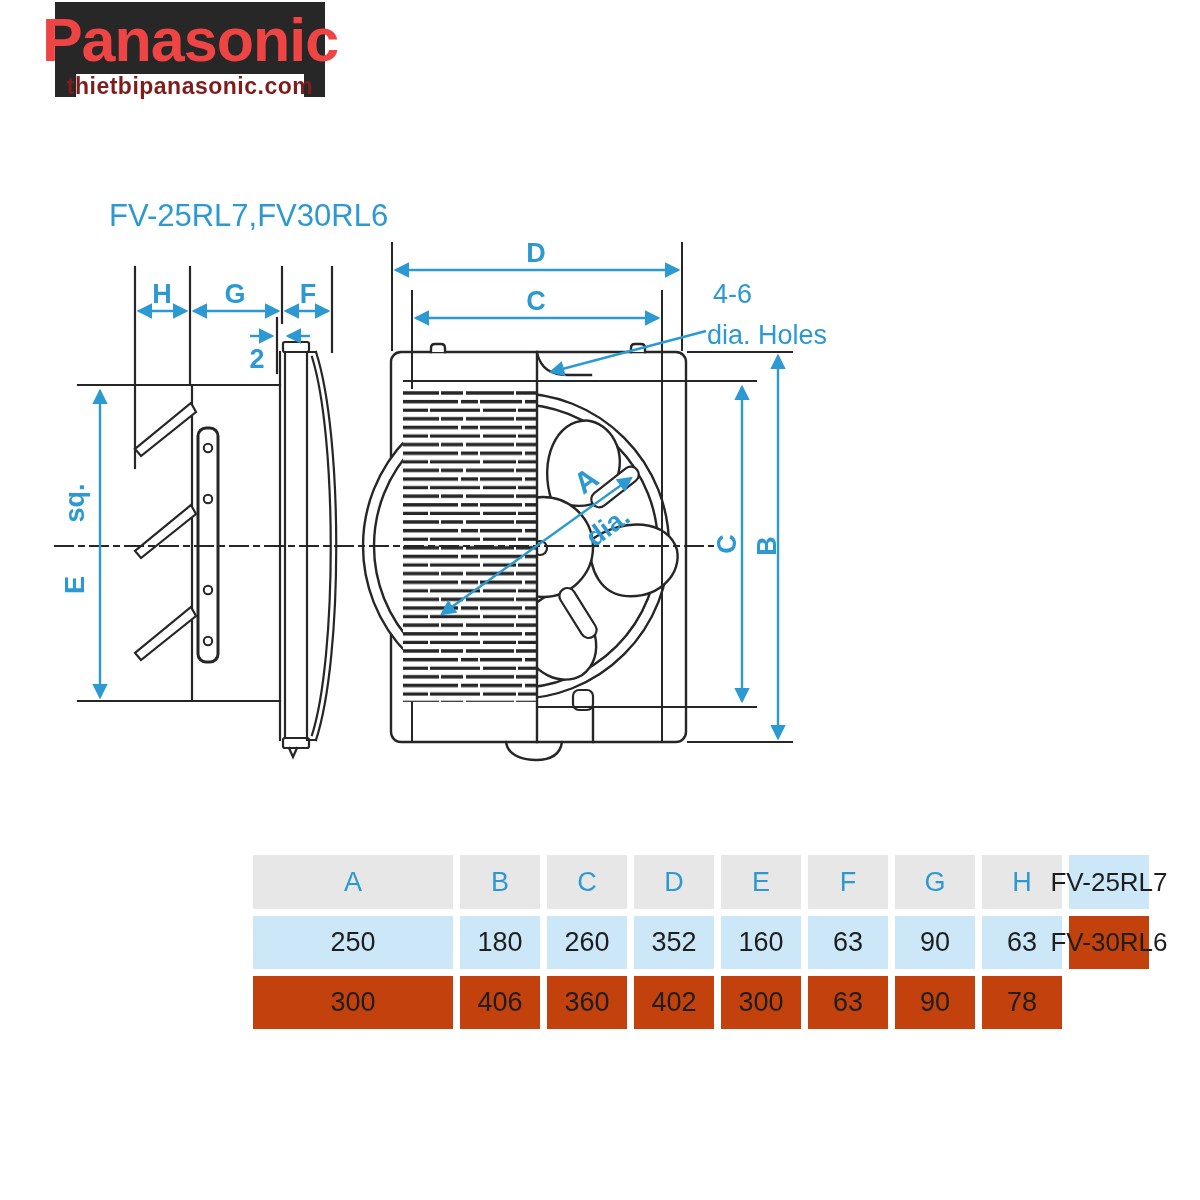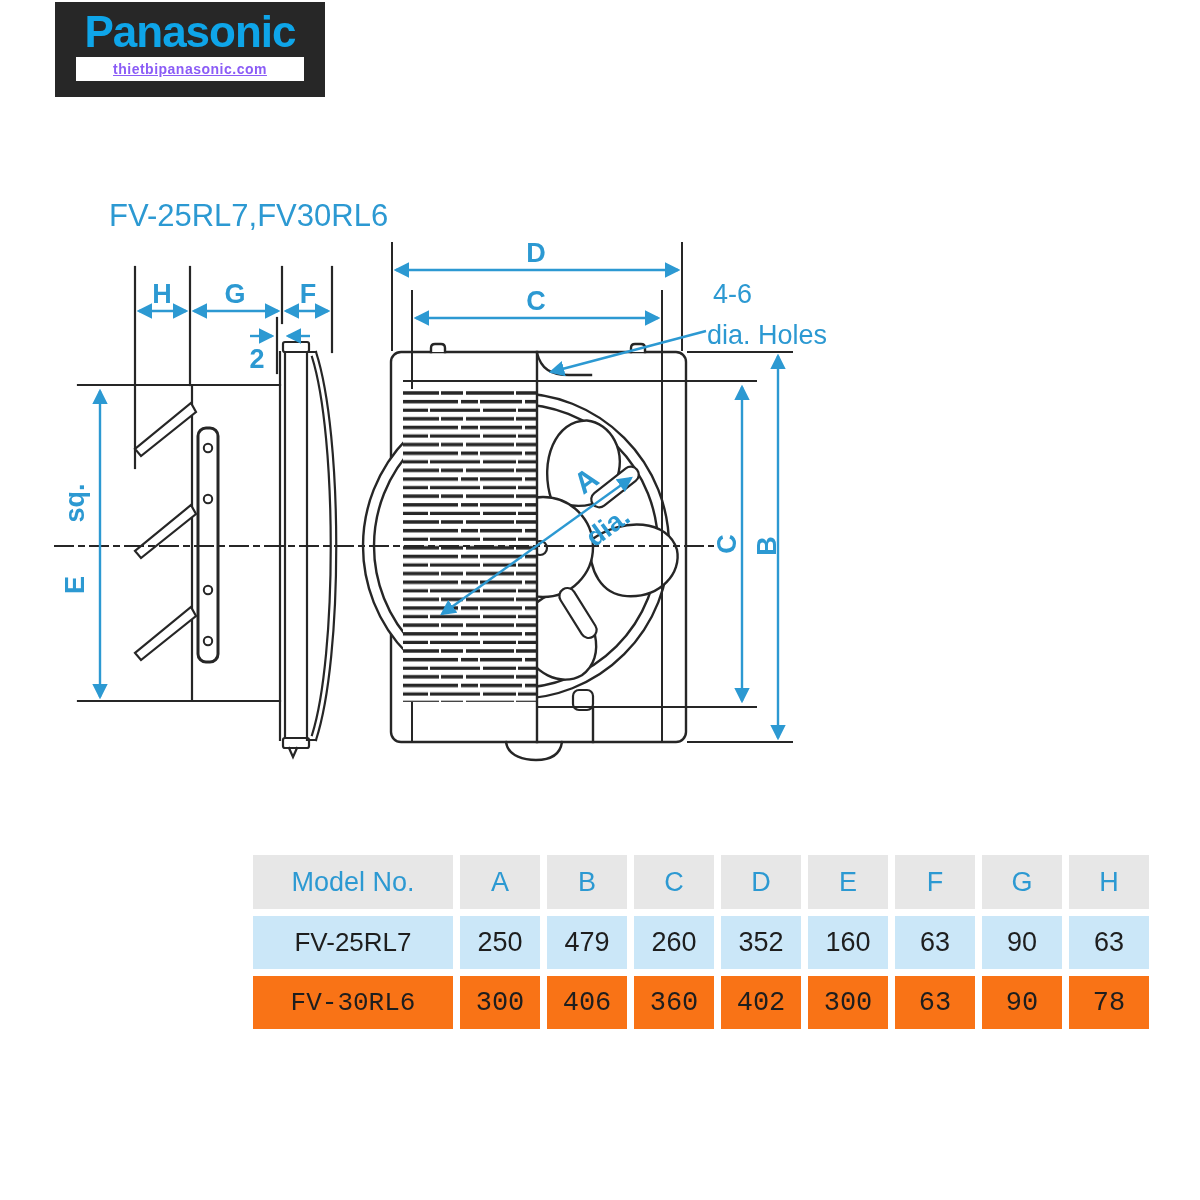--- a/index.html
+++ b/index.html
@@ -6,29 +6,29 @@
   body{
     width:1200px;height:1200px;position:relative;background:#ffffff;
     font-family:"Liberation Sans", sans-serif;overflow:hidden;
   }
   
   .logo{
     position:absolute;left:55px;top:2px;width:270px;height:95px;
     background:#272727;display:flex;flex-direction:column;align-items:center;justify-content:flex-start;
   }
   .logo .word{
-    color:#0ea5e9;font-weight:bold;font-size:44px;letter-spacing:-1px;line-height:1;
+    color:#ef4444;font-weight:bold;font-size:61px;letter-spacing:-1px;line-height:1;
     margin-top:8px;white-space:nowrap;
   }
   .logo .strip{
     margin-top:3px;background:#ffffff;width:228px;height:24px;
     display:flex;align-items:center;justify-content:center;
   }
   .logo .strip span{
-    color:#8b5cf6;font-weight:bold;font-size:14px;letter-spacing:0.5px;white-space:nowrap;text-decoration:underline;
+    color:#7f1d1d;font-weight:bold;font-size:23px;letter-spacing:0.5px;white-space:nowrap;
   }
   
   .title{
     position:absolute;left:109px;top:198px;
     color:#2c99d2;font-size:31px;font-weight:500;letter-spacing:0px;white-space:nowrap;
   }
   
   svg.diagram{position:absolute;left:0;top:0;}
   
   .spec-table{
@@ -37,21 +37,21 @@
     grid-template-columns:200px repeat(8,80px);
     grid-template-rows:54px 53px 53px;
     gap:7px;
   }
   .cell{
     display:flex;align-items:center;justify-content:center;
     font-size:27px;white-space:nowrap;
   }
   .cell.head{background:#e7e7e7;color:#2c99d2;}
   .cell.r0{background:#cbe7f8;color:#1e1e1e;}
-  .cell.r1{background:#f97316;color:#1e1e1e;font-family:Liberation Mono, monospace;}
+  .cell.r1{background:#c2410c;color:#1e1e1e;}
   .cell.model{font-size:26px;}
 </style>
 </head>
 <body>
 
 <div class="logo">
   <div class="word">Panasonic</div>
   <div class="strip">
     <span>thietbipanasonic.com</span>
   </div>
@@ -173,32 +173,31 @@
     <text x="728" y="552" transform="rotate(-90 728 544)">C</text>
     <text x="768" y="554" transform="rotate(-90 768 546)">B</text>
     <text x="592" y="489" font-size="30" transform="rotate(-36 592 489)">A</text>
     <text x="613" y="534" transform="rotate(-36 613 534)">dia.</text>
     <text x="713" y="303" text-anchor="start" font-weight="normal">4-6</text>
     <text x="707" y="344" text-anchor="start" font-weight="normal">dia. Holes</text>
   </g>
 </svg>
 
 <div class="spec-table" id="specTable">
-    <div class="cell head">Model No.</div>
     <div class="cell head">A</div>
     <div class="cell head">B</div>
     <div class="cell head">C</div>
     <div class="cell head">D</div>
     <div class="cell head">E</div>
     <div class="cell head">F</div>
     <div class="cell head">G</div>
     <div class="cell head">H</div>
     <div class="cell r0 model">FV-25RL7</div>
     <div class="cell r0">250</div>
-    <div class="cell r0">479</div>
+    <div class="cell r0">180</div>
     <div class="cell r0">260</div>
     <div class="cell r0">352</div>
     <div class="cell r0">160</div>
     <div class="cell r0">63</div>
     <div class="cell r0">90</div>
     <div class="cell r0">63</div>
     <div class="cell r1 model">FV-30RL6</div>
     <div class="cell r1">300</div>
     <div class="cell r1">406</div>
     <div class="cell r1">360</div>

